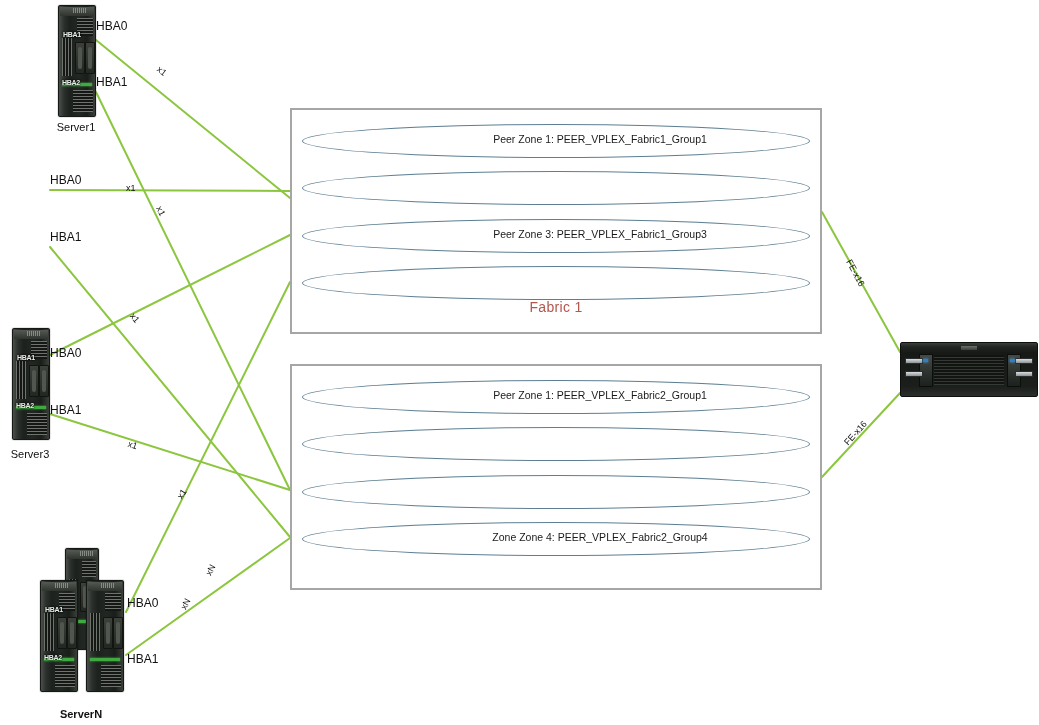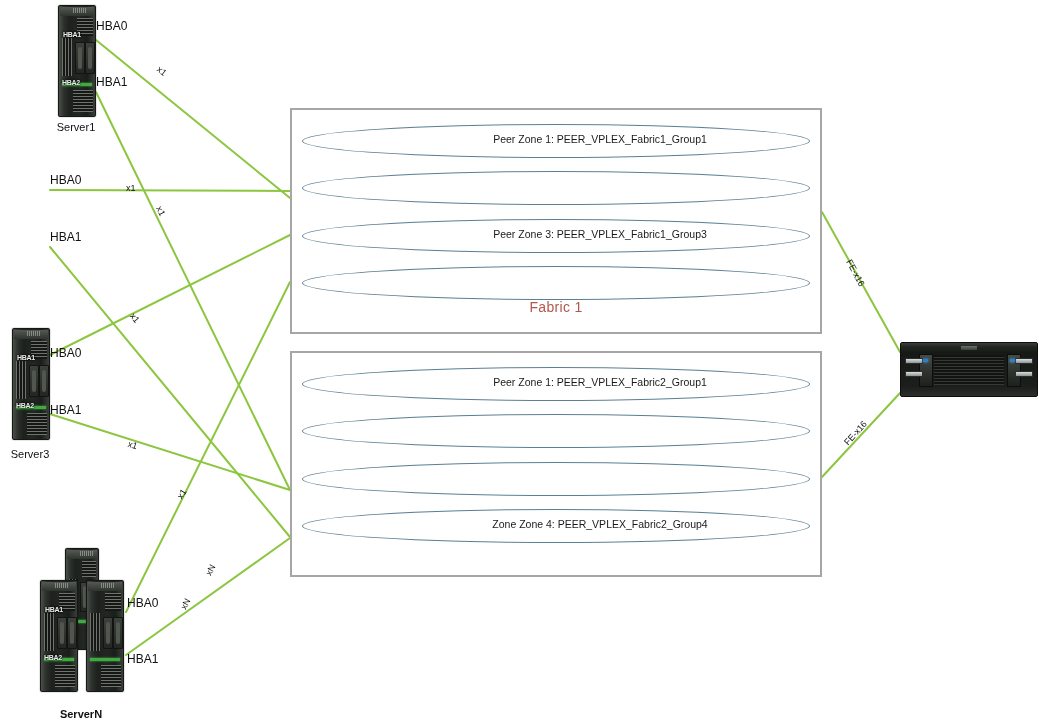--- a/index.html
+++ b/index.html
@@ -110,21 +110,21 @@
     <div class="zone" style="top:61px;"></div>
 
     <div class="zone" style="top:109px;"></div>
     <div class="zone-label" style="top:118px;">Peer Zone 3: PEER_VPLEX_Fabric1_Group3</div>
 
     <div class="zone" style="top:156px;"></div>
 
     <div class="fabric-title" style="top:189px;">Fabric 1</div>
   </div>
 
-  <div class="fabric-box" style="left:290px;top:351px;width:532px;height:226px;">
+  <div class="fabric-box" style="left:290px;top:364px;width:532px;height:226px;">
     <div class="zone" style="top:14px;"></div>
     <div class="zone-label" style="top:23px;">Peer Zone 1: PEER_VPLEX_Fabric2_Group1</div>
 
     <div class="zone" style="top:61px;"></div>
 
     <div class="zone" style="top:109px;"></div>
 
     <div class="zone" style="top:156px;"></div>
     <div class="zone-label" style="top:165px;">Zone Zone 4: PEER_VPLEX_Fabric2_Group4</div>
 

